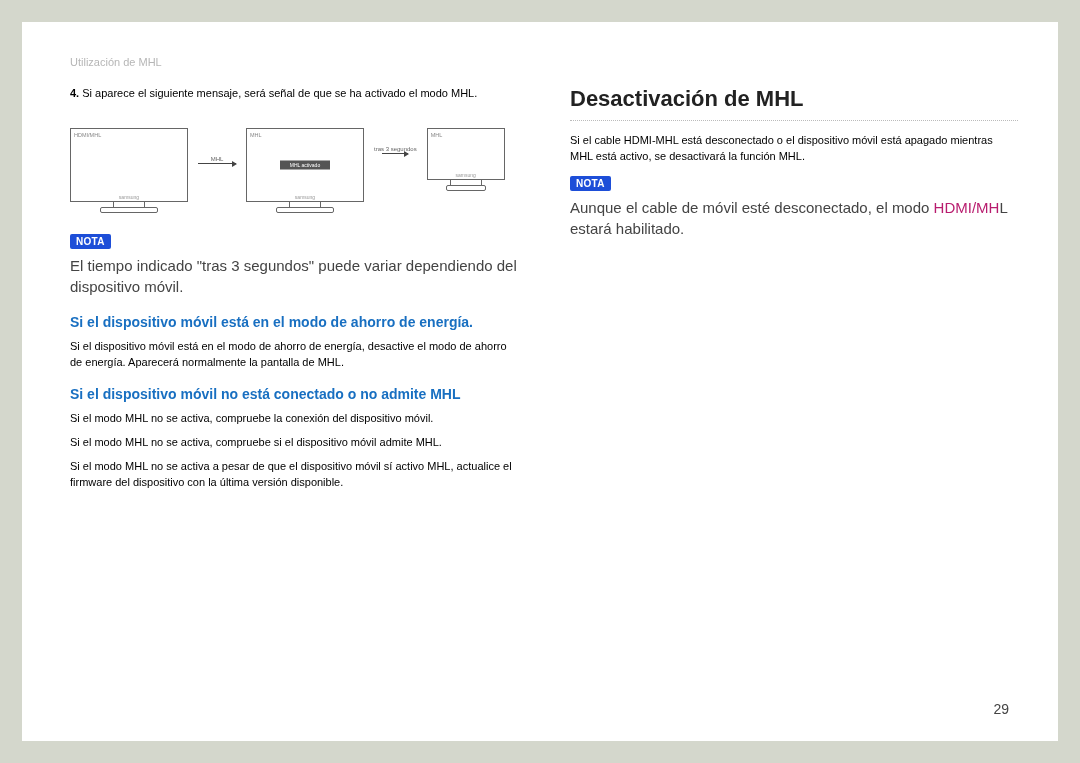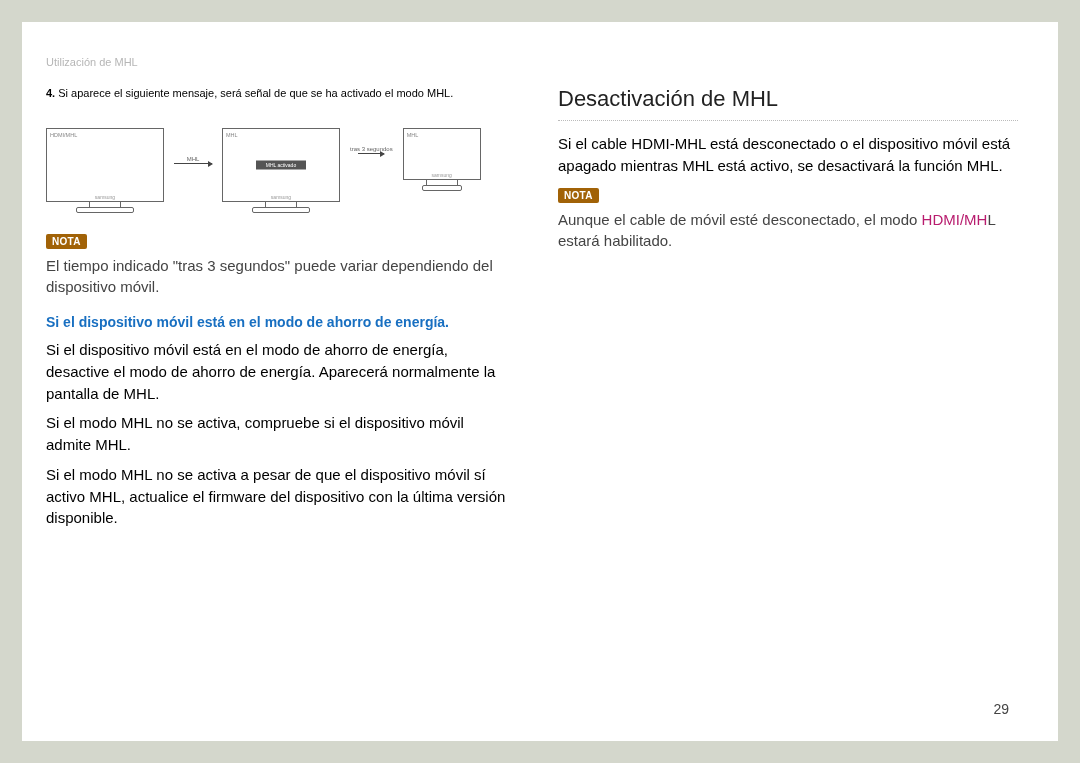--- a/index.html
+++ b/index.html
@@ -1,17 +1,17 @@
 <!DOCTYPE html>
 <html><head>
 <meta charset="utf-8">
 <style>
   html,body{margin:0;padding:0;background:#d4d7cc;font-family:Helvetica,Arial,sans-serif}
   .page{width:1080px;height:763px;margin:0 auto;background:#d4d7cc;box-sizing:border-box;padding:22px}
-  .sheet{background:#fff;width:100%;height:100%;box-sizing:border-box;padding:34px 40px 24px 24px;position:relative}
+  .sheet{background:#fff;width:100%;height:100%;box-sizing:border-box;padding:34px 40px 24px 48px;position:relative}
   .header-small{font-size:11px;color:#b6b6b6;margin-bottom:18px}
   .columns{display:flex;gap:52px}
   .col{flex:1;min-width:0}
   .col.right{flex:1}
   .item-num{font-weight:bold;font-size:11px}
   .lead{margin-bottom:8px;font-size:11px;line-height:1.45}
   .monitors{display:flex;align-items:flex-start;gap:10px;margin:10px 0 18px 0}
   .mon-wrap{display:flex;flex-direction:column;align-items:center}
   .mon-screen{border:1px solid #666;background:#fff;width:118px;height:74px;box-sizing:border-box;padding:3px;position:relative}
   .mon-screen.small{width:78px;height:52px}
@@ -20,25 +20,25 @@
   .mon-base.small{width:38px}
   .corner-label{font-size:5.5px;color:#888;white-space:nowrap}
   .mhl-activado{background:#555;color:#fff;font-size:5px;width:50px;text-align:center;padding:1.5px 0;position:absolute;top:50%;left:50%;transform:translate(-50%,-50%)}
   .brand{font-size:5px;color:#999;position:absolute;bottom:1px;left:50%;transform:translateX(-50%)}
   .arrow-block{display:flex;flex-direction:column;align-items:center;justify-content:center;margin-top:28px}
   .arrow-block.small{margin-top:18px}
   .arrow-label{font-size:6px;color:#666;text-align:center;line-height:1.1;margin-bottom:1px}
   .arrow-line{width:38px;border-top:1px solid #444;position:relative}
   .arrow-line::after{content:"";position:absolute;right:-1px;top:-3px;border-left:5px solid #444;border-top:3px solid transparent;border-bottom:3px solid transparent}
   .arrow-line.short{width:26px}
-  .nota-badge{display:inline-block;background:#a16207;color:#fff;font-size:10px;font-weight:bold;padding:2px 6px;border-radius:2px;letter-spacing:0.3px}
+  .nota-badge{display:inline-block;background:#1d4ed8;color:#fff;font-size:10px;font-weight:bold;padding:2px 6px;border-radius:2px;letter-spacing:0.3px}
   .nota-text{font-size:15px;line-height:1.4;margin:6px 0 16px 0;color:#444}
   h2.blue{color:#186fc1;font-size:14px;font-weight:bold;margin:14px 0 8px 0;line-height:1.3}
-  .para{font-size:15px;line-height:1.45;margin-bottom:8px}
-  h1.black{color:#222;font-size:22px;font-weight:normal;margin:0 0 8px 0}
+  .para{font-size:11px;line-height:1.45;margin-bottom:8px}
+  h1.black{color:#222;font-size:22px;font-weight:bold;margin:0 0 8px 0}
   .hr{border-bottom:1px dotted #bbb;margin-bottom:12px}
   .magenta{color:#b81c6e}
   .page-num{position:absolute;bottom:24px;right:49px;font-size:14px;color:#444}
 </style>
 </head>
 <body>
 
 <div class="page">
   <div class="sheet">
     <div class="header-small">Utilización de MHL</div>
@@ -87,20 +87,22 @@
               <div class="mon-base small"></div>
           </div>
         </div>
 
         <span class="nota-badge">NOTA</span>
         <div class="nota-text">El tiempo indicado "tras 3 segundos" puede variar dependiendo del dispositivo móvil.</div>
 
         <h2 class="blue">Si el dispositivo móvil está en el modo de ahorro de energía.</h2>
         <div class="para">Si el dispositivo móvil está en el modo de ahorro de energía, desactive el modo de ahorro de energía. Aparecerá normalmente la pantalla de MHL.</div>
 
+        <h2 class="blue">Si el dispositivo móvil no está conectado o no admite MHL</h2>
+        <div class="para">Si el modo MHL no se activa, compruebe la conexión del dispositivo móvil.</div>
         <div class="para">Si el modo MHL no se activa, compruebe si el dispositivo móvil admite MHL.</div>
         <div class="para">Si el modo MHL no se activa a pesar de que el dispositivo móvil sí activo MHL, actualice el firmware del dispositivo con la última versión disponible.</div>
       </div>
 
       <div class="col right">
         <h1 class="black">Desactivación de MHL</h1>
         <div class="hr"></div>
         <div class="para">Si el cable HDMI-MHL está desconectado o el dispositivo móvil está apagado mientras MHL está activo, se desactivará la función MHL.</div>
         <span class="nota-badge">NOTA</span>
         <div class="nota-text">

